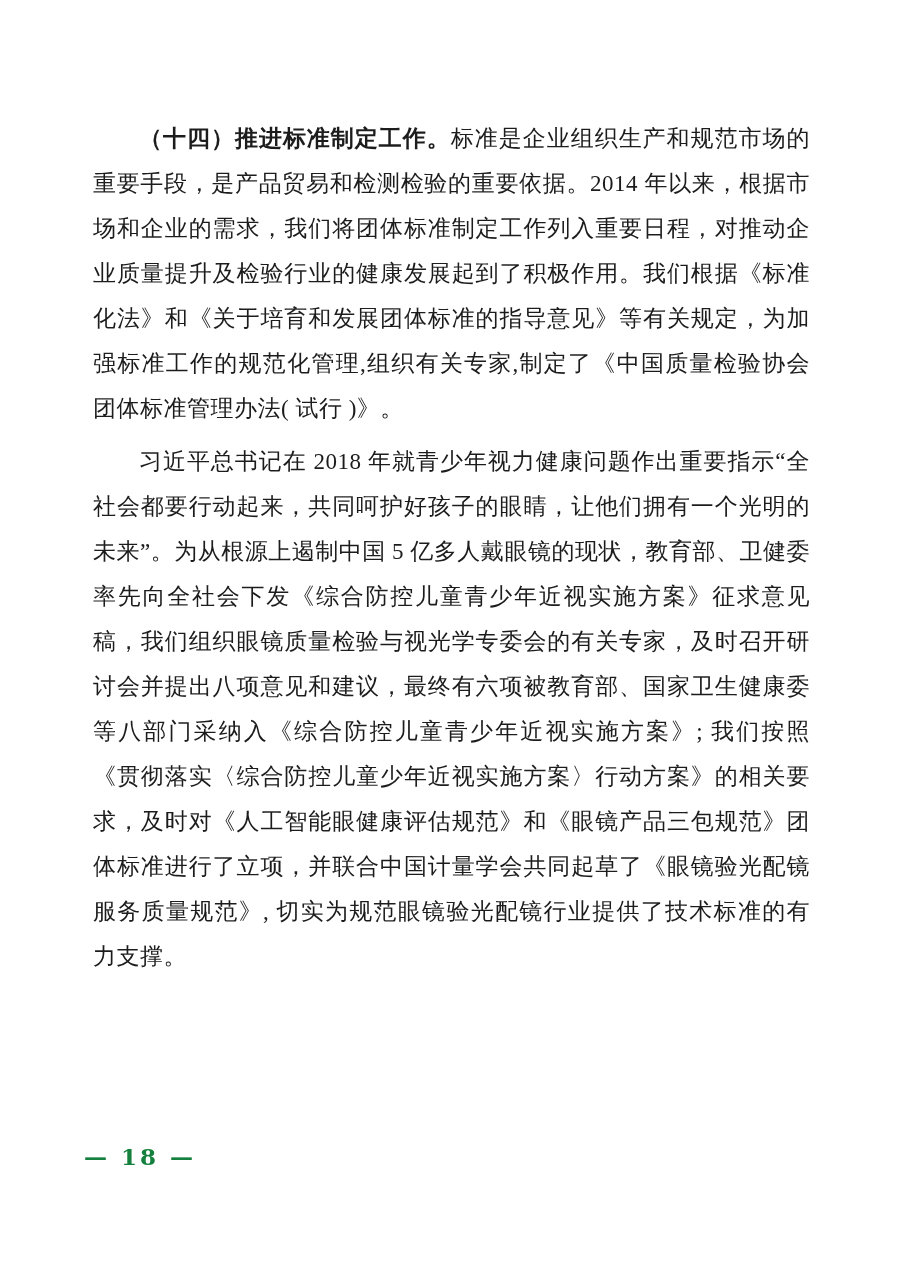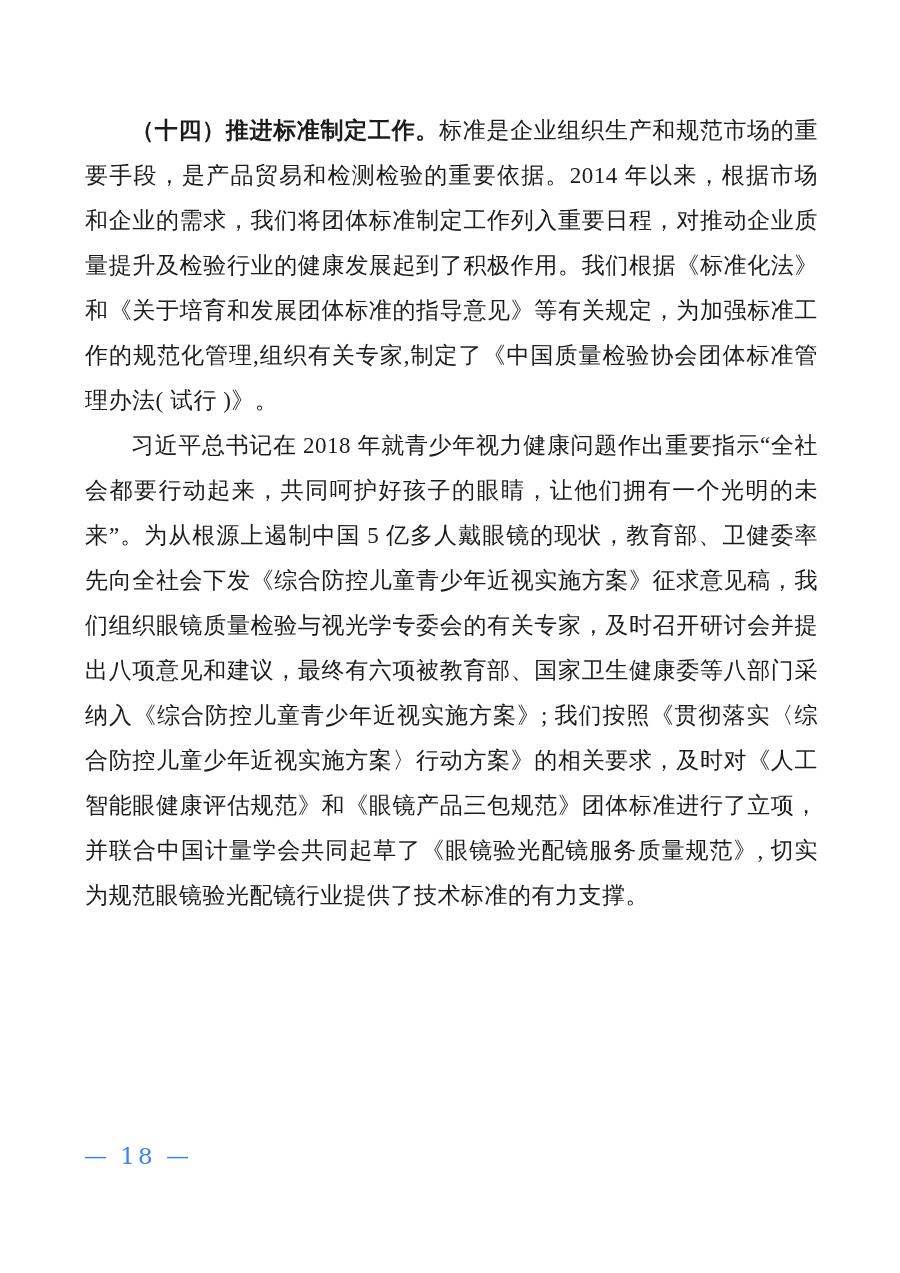--- a/index.html
+++ b/index.html
@@ -16,40 +16,41 @@
     font-family: "Liberation Serif", "DejaVu Serif", serif;
     color: #1c1c1c;
   }
   .content {
     position: absolute;
     left: 85px;
     top: 108px;
     width: 733px;
   }
   .para {
-    margin: 0;
+    margin: 8px;
     font-size: 23px;
     line-height: 45px;
     text-align: justify;
     text-justify: inter-ideograph;
     text-indent: 2em;
     letter-spacing: 0.5px;
     color: #1c1c1c;
   }
   .para-heading {
     font-weight: 700;
   }
   .page-number {
     position: absolute;
     left: 84px;
     top: 1143px;
     font-size: 23px;
     letter-spacing: 3px;
-    color: #3b82f6;
+    color: #15803d;
     font-family: "DejaVu Serif", "Liberation Serif", serif;
+    font-weight: bold;
   }
 </style>
 </head>
 <body>
 
 <div class="page">
 
   <div class="content">
 
     <p class="para"><span class="para-heading">（十四）推进标准制定工作。</span><span>标准是企业组织生产和规范市场的重要手段，是产品贸易和检测检验的重要依据。2014 年以来，根据市场和企业的需求，我们将团体标准制定工作列入重要日程，对推动企业质量提升及检验行业的健康发展起到了积极作用。我们根据《标准化法》和《关于培育和发展团体标准的指导意见》等有关规定，为加强标准工作的规范化管理,组织有关专家,制定了《中国质量检验协会团体标准管理办法( 试行 )》。</span></p>

